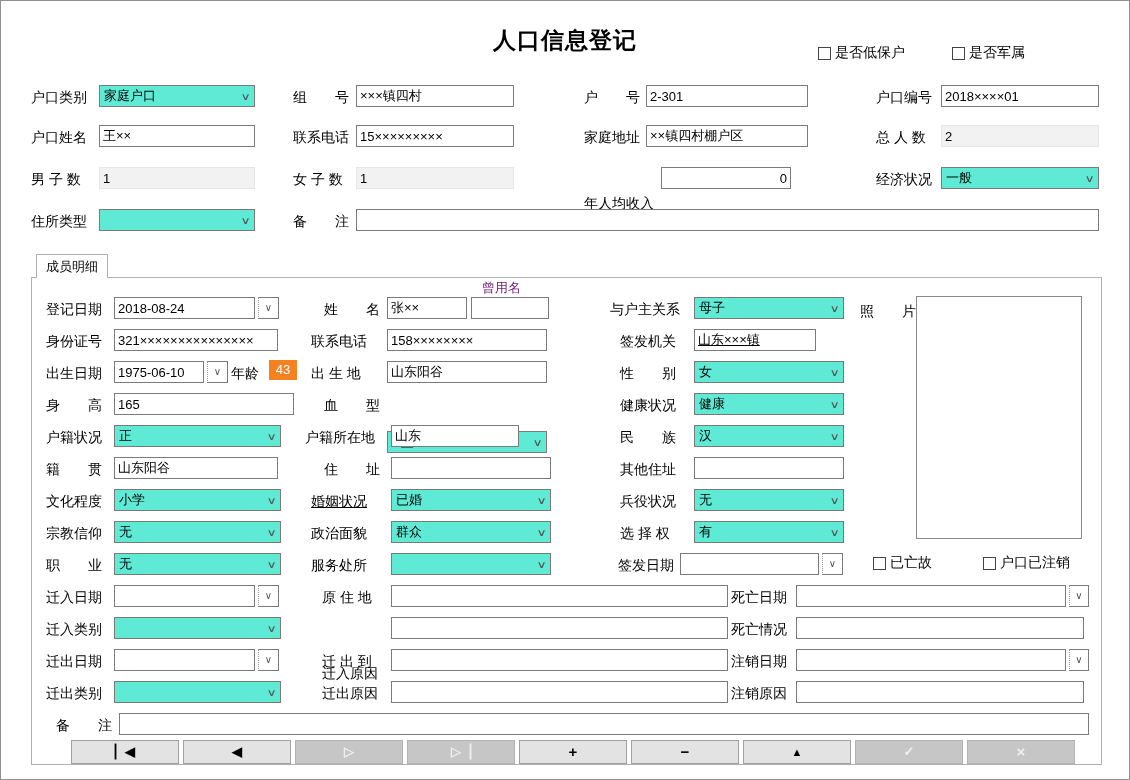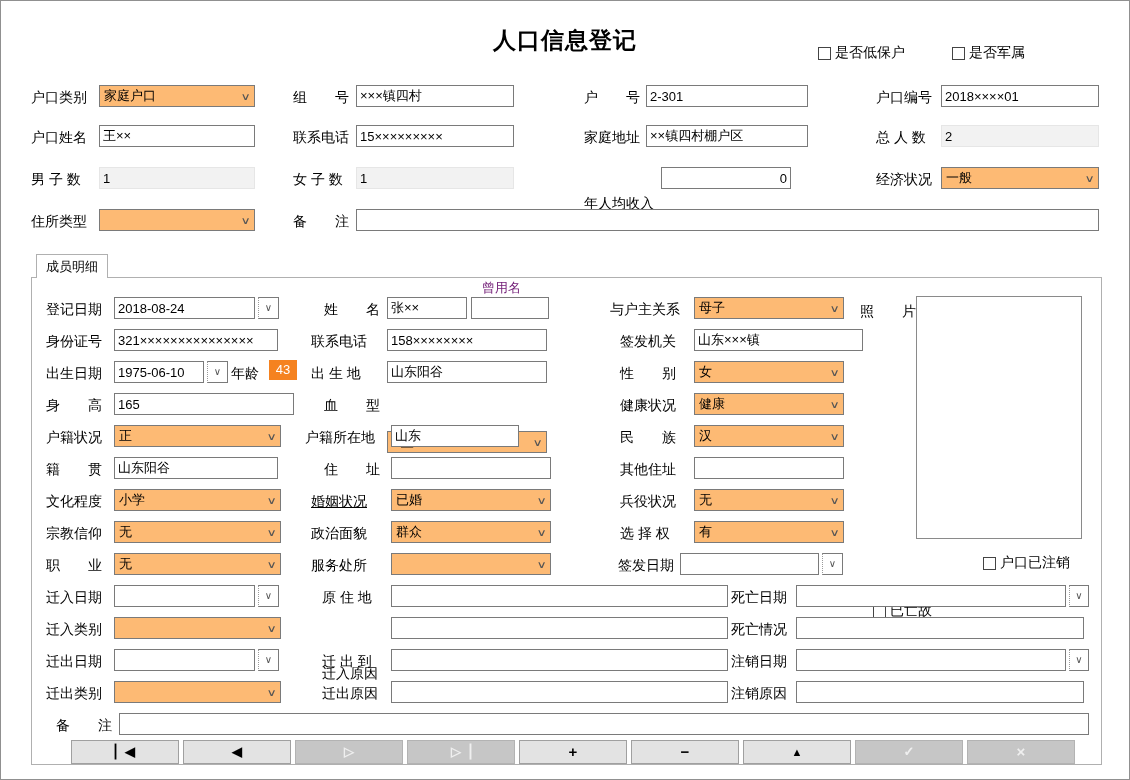--- a/index.html
+++ b/index.html
@@ -4,21 +4,21 @@
 <style>
   html,body{margin:0;padding:0;background:#fff;font-family:"Liberation Sans",sans-serif;}
   .win{position:relative;width:1128px;height:778px;border:1px solid #909090;background:#ffffff;overflow:hidden;}
   .title{position:absolute;left:0;right:0;top:24px;text-align:center;font-size:23px;font-weight:bold;color:#000;letter-spacing:1px;}
   .lbl{position:absolute;font-size:14px;color:#000;white-space:pre;line-height:20px;}
   .small-lbl{position:absolute;font-size:13px;color:#701a75;white-space:pre;}
   .inp{position:absolute;height:22px;box-sizing:border-box;border:1px solid #7a7a7a;background:#fff;
        font-family:"Liberation Sans",sans-serif;font-size:13px;color:#000;padding:0 3px;outline:none;}
   .inp.right{text-align:right;}
   .inp.ro{background:#f2f2f2;border:1px solid #e6e6e6;}
-  .cmb{position:absolute;height:22px;box-sizing:border-box;border:1px solid #7a7a7a;background:#fdba74;
+  .cmb{position:absolute;height:22px;box-sizing:border-box;border:1px solid #7a7a7a;background:#5eead4;
        font-size:13px;color:#000;line-height:20px;padding:0 16px 0 4px;overflow:hidden;white-space:nowrap;}
   .chev{position:absolute;right:5px;top:1px;font-size:10px;color:#555;line-height:20px;transform:scaleX(1.4);}
   .dbtn{position:absolute;width:21px;height:22px;box-sizing:border-box;border:1px solid #7a7a7a;
         border-left:1px dotted #9a9a9a;background:#fff;text-align:center;font-size:10px;color:#555;line-height:20px;}
   .cb{position:absolute;display:flex;align-items:center;gap:4px;font-size:14px;color:#000;cursor:default;}
   .cb .box{width:13px;height:13px;box-sizing:border-box;border:1px solid #444;background:#fff;}
   .tabbtn{position:absolute;left:35px;top:253px;width:72px;height:24px;box-sizing:border-box;background:#fff;
           border:1px solid #b0b0b0;border-bottom:none;z-index:2;font-size:13px;text-align:center;line-height:23px;}
   .panel{position:absolute;left:30px;top:276px;width:1071px;height:488px;box-sizing:border-box;border:1px solid #b0b0b0;background:#fff;}
   .photo{position:absolute;left:915px;top:295px;width:166px;height:243px;box-sizing:border-box;border:1px solid #8a8a8a;background:#fff;}
@@ -101,21 +101,21 @@
     <span class="chev">∨</span>
   </div>
   <span class="lbl" style="left:859px;top:300px;">照　　片</span>
   <div class="photo"></div>
 
   <span class="lbl" style="left:45px;top:330px;">身份证号</span>
   <input class="inp" style="left: 113px; top: 328px; width: 164px;" value="321×××××××××××××××">
   <span class="lbl" style="left:310px;top:330px;">联系电话</span>
   <input class="inp" style="left: 386px; top: 328px; width: 160px;" value="158××××××××">
   <span class="lbl" style="left:619px;top:330px;">签发机关</span>
-  <input class="inp" style="left: 693px; top: 328px; width: 169px;" value="山东×××镇">
+  <input class="inp" style="left: 693px; top: 328px; width: 122px; text-decoration: underline;" value="山东×××镇">
 
   <span class="lbl" style="left:45px;top:362px;">出生日期</span>
   <input class="inp" style="left: 113px; top: 360px; width: 90px;" value="1975-06-10">
   <div class="dbtn" style="left:206px;top:360px;"><span>∨</span></div>
   <span class="lbl" style="left:230px;top:362px;">年龄</span>
   <span class="age">43</span>
   <span class="lbl" style="left:310px;top:362px;">出 生 地</span>
   <input class="inp" style="left: 386px; top: 360px; width: 160px;" value="山东阳谷">
   <span class="lbl" style="left:619px;top:362px;">性　　别</span>
   <div class="cmb" style="left:693px;top:360px;width:150px;">
@@ -194,21 +194,21 @@
     <span class="chev">∨</span>
   </div>
   <span class="lbl" style="left:310px;top:554px;">服务处所</span>
   <div class="cmb" style="left:390px;top:552px;width:160px;">
     <span></span>
     <span class="chev">∨</span>
   </div>
   <span class="lbl" style="left:617px;top:554px;">签发日期</span>
   <input class="inp" style="left: 679px; top: 552px; width: 139px;" value="">
   <div class="dbtn" style="left:821px;top:552px;"><span>∨</span></div>
-  <div class="cb" style="left:872px;top:553px;margin-top:48px;">
+  <div class="cb" style="left:872px;top:553px;">
     <span class="box"></span>
     <span>已亡故</span>
   </div>
   <div class="cb" style="left:982px;top:553px;">
     <span class="box"></span>
     <span>户口已注销</span>
   </div>
 
   <span class="lbl" style="left:45px;top:586px;">迁入日期</span>
   <input class="inp" style="left: 113px; top: 584px; width: 141px;" value="">

